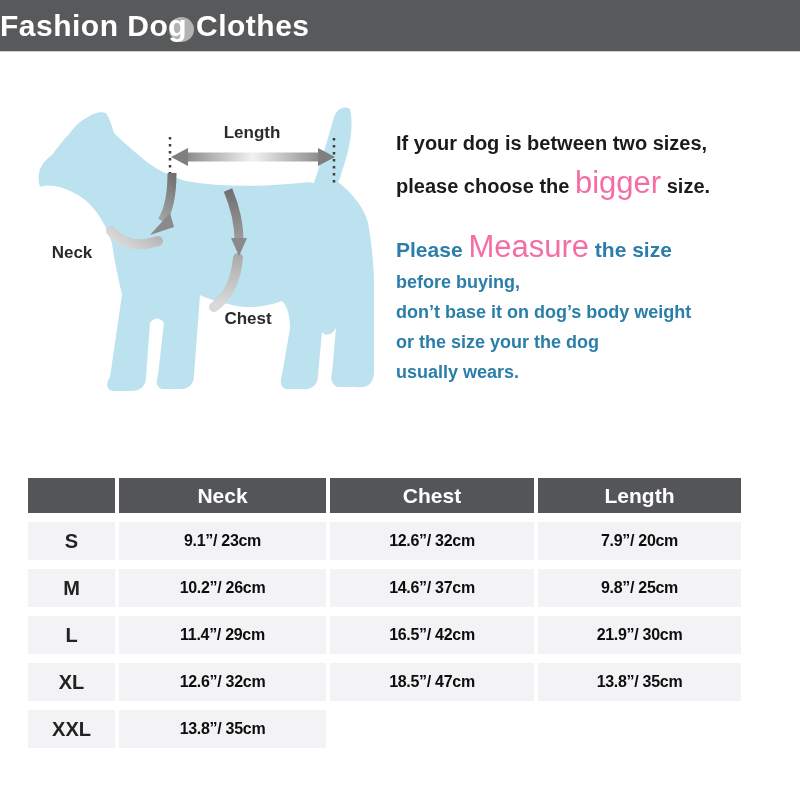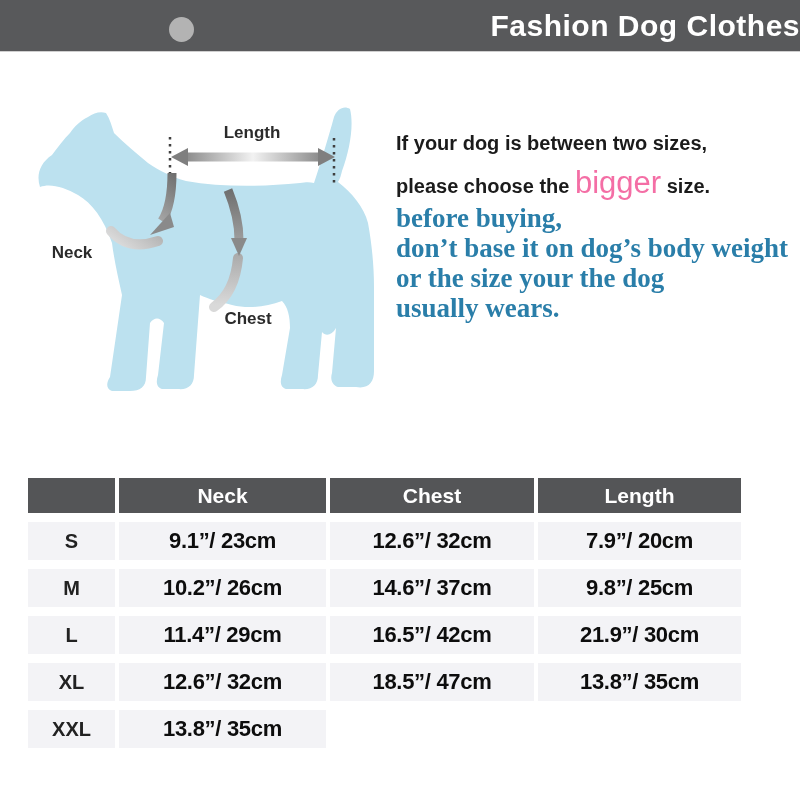--- a/index.html
+++ b/index.html
@@ -18,21 +18,21 @@
     background:#58595b;
     border-bottom:1px solid #cfcfcf;
   }
   .banner .dot {
     position:absolute; left:169px; top:17px;
     width:25px; height:25px; border-radius:50%;
     background:#b3b3b3;
   }
   .banner .title {
     position:absolute; left:0; top:0; width:800px; height:52px;
-    line-height:52px; text-align:right;
+    line-height:52px; text-align:left;
     color:#ffffff; font-size:30px; font-weight:bold;
     letter-spacing:0.5px;
   }
 
   
   .diagram {
     position:absolute; left:0; top:55px; width:400px; height:365px;
   }
   .diagram svg { position:absolute; left:0; top:0; }
   .diag-label {
@@ -45,21 +45,21 @@
 
   
   .advice {
     position:absolute; left:396px; top:130px; width:404px;
     font-weight:bold;
   }
   .a-black { color:#1b1b1b; font-size:20px; line-height:27px; }
   .a-line2 { color:#1b1b1b; font-size:20px; margin-top:9px; line-height:34px; }
   .hl-pink { color:#f46ea5; font-size:31px; font-weight:normal; }
   .a-measure { margin-top:27px; color:#2a7ea9; font-size:21px; line-height:34px; }
-  .a-blue  { color:#2a7ea9; font-size:27px; line-height:30px;font-family:Liberation Serif, serif; }
+  .a-blue  { color:#2a7ea9; font-size:18px; line-height:30px; }
 
   
   .size-table {
     position:absolute; left:28px; top:478px; width:714px;
     display:grid;
     grid-template-columns:87px 207px 204px 203px;
     grid-auto-rows:auto;
     column-gap:4px; row-gap:9px;
   }
   .cell {
@@ -67,21 +67,21 @@
     background:#f3f3f6;
   }
   .cell.head {
     background:#545557; color:#ffffff;
     height:35px; font-size:21px; font-weight:bold;
   }
   .cell.size-lab {
     height:38px; font-size:20px; font-weight:bold; color:#222222;
   }
   .cell.val {
-    height:38px; font-size:22px; font-weight:bold; color:#0d0d0d;
+    height:38px; font-size:16px; font-weight:bold; color:#0d0d0d;
     letter-spacing:-0.3px;
   }
 </style>
 </head>
 <body>
 
 <div class="banner">
   <span class="dot"></span>
   <div class="title">Fashion Dog Clothes</div>
 </div>
@@ -168,20 +168,23 @@
   <div class="diag-label lbl-length">Length</div>
   <div class="diag-label lbl-neck">Neck</div>
   <div class="diag-label lbl-chest">Chest</div>
 </div>
 
 <div class="advice">
   <div class="a-black">If your dog is between two sizes,</div>
   <div class="a-line2">
     <span>please choose the </span><span class="hl-pink">bigger</span><span> size.</span>
   </div>
+  <div class="a-measure">
+    <span>Please </span><span class="hl-pink">Measure</span><span> the size</span>
+  </div>
   <div class="a-blue">before buying,</div>
   <div class="a-blue">don’t base it on dog’s body weight</div>
   <div class="a-blue">or the size your the dog</div>
   <div class="a-blue">usually wears.</div>
 </div>
 
 <div class="size-table">
   <div class="cell head"></div>
   <div class="cell head">Neck</div>
   <div class="cell head">Chest</div>

